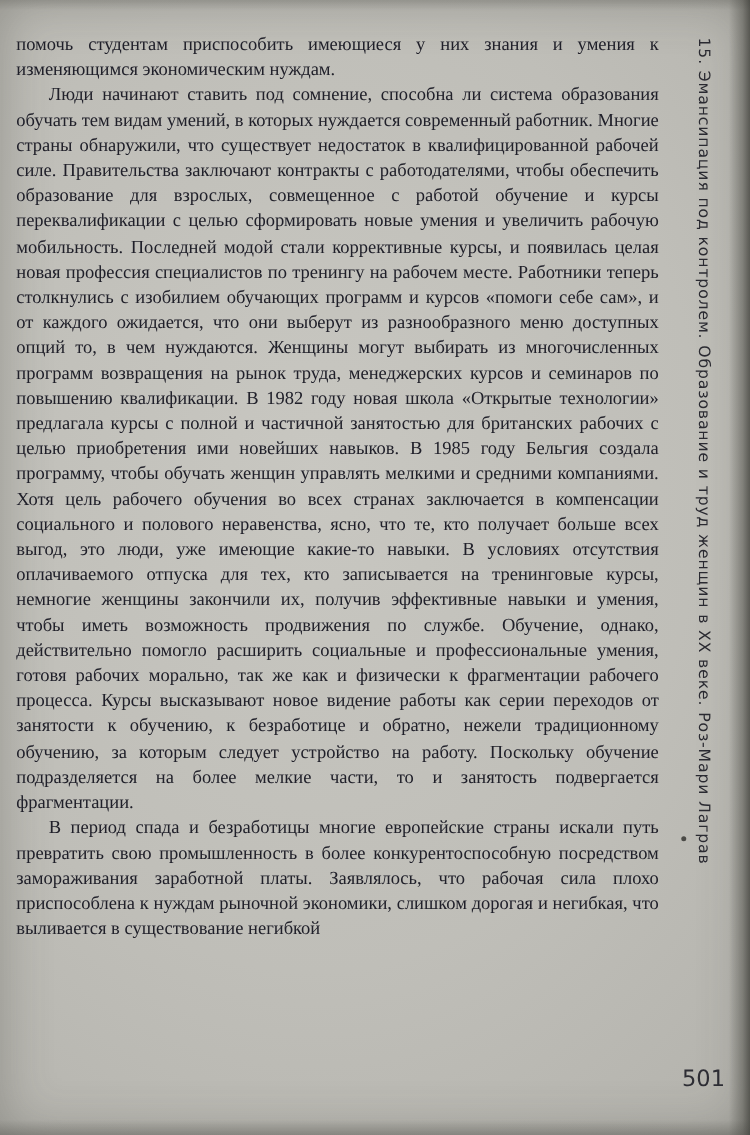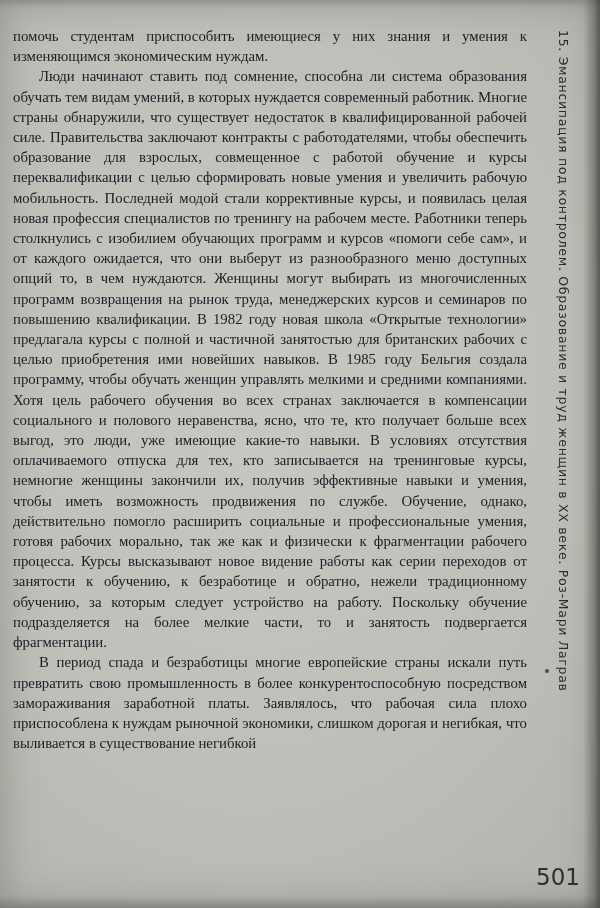--- a/index.html
+++ b/index.html
@@ -55,23 +55,23 @@
     writing-mode: vertical-rl;
     white-space: nowrap;
     font-family: "DejaVu Sans", "Liberation Sans", sans-serif;
     font-size: 12.5px;
     letter-spacing: 0.7px;
     color: #2a2a31;
   }
   .page-number {
     position: absolute;
     right: 20px;
-    bottom: 18px;
+    bottom: 34px;
     font-family: "DejaVu Sans", "Liberation Sans", sans-serif;
-    font-size: 23px;
+    font-size: 18px;
     color: #2d2d34;
   }
   .artifact-dot {
     position: absolute;
     left: 545px;
     top: 669px;
     width: 4px;
     height: 4px;
     border-radius: 50%;
     background: #4a4a46;

